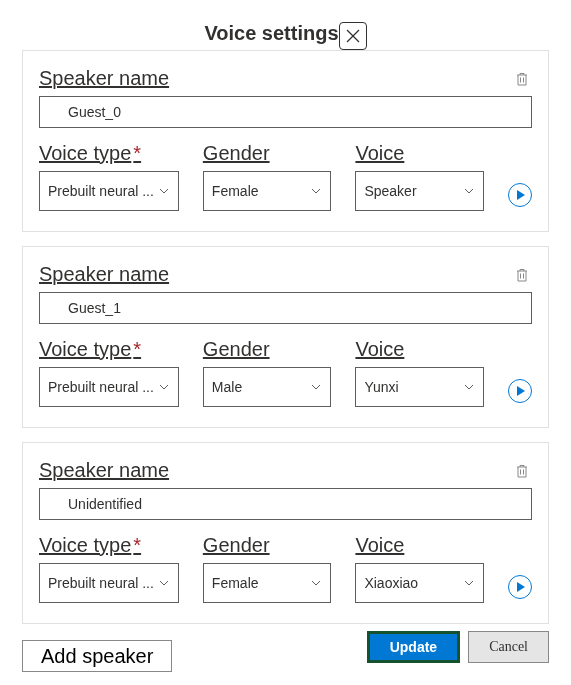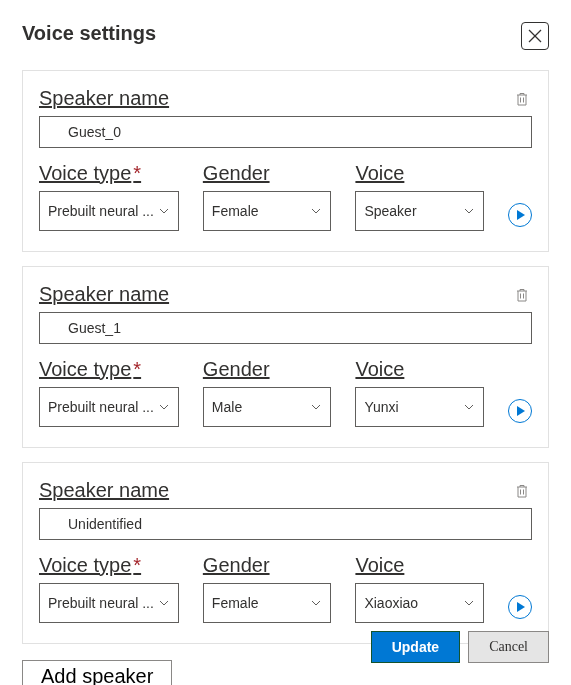--- a/index.html
+++ b/index.html
@@ -12,23 +12,22 @@
       font-size: 14px;
       color: #323130;
       background: #ffffff;
       width: 571px;
       height: 685px;
       padding: 22px 22px 22px 22px;
       position: relative;
     }
     .header {
       display: flex;
-      justify-content: space-between;
+      justify-content: center;
       align-items: flex-start;
-      margin-bottom: 20px;
     }
     .dialog-title {
       font-size: 20px;
       font-weight: 600;
       color: #323130;
     }
     .close-btn {
       width: 28px;
       height: 28px;
       border: 1.5px solid #323130;
@@ -163,21 +162,21 @@
       bottom: 22px;
       right: 22px;
       display: flex;
       gap: 8px;
     }
     .btn-primary {
       height: 32px;
       padding: 0 20px;
       background: #0078d4;
       color: #ffffff;
-      border: 1px solid #14532d;
+      border: 3px solid #14532d;
       font-size: 14px;
       font-weight: 600;
       font-family: inherit;
       cursor: pointer;
     }
     .btn-secondary {
       height: 32px;
       padding: 0 20px;
       background: #e5e5e5;
       color: #323130;

